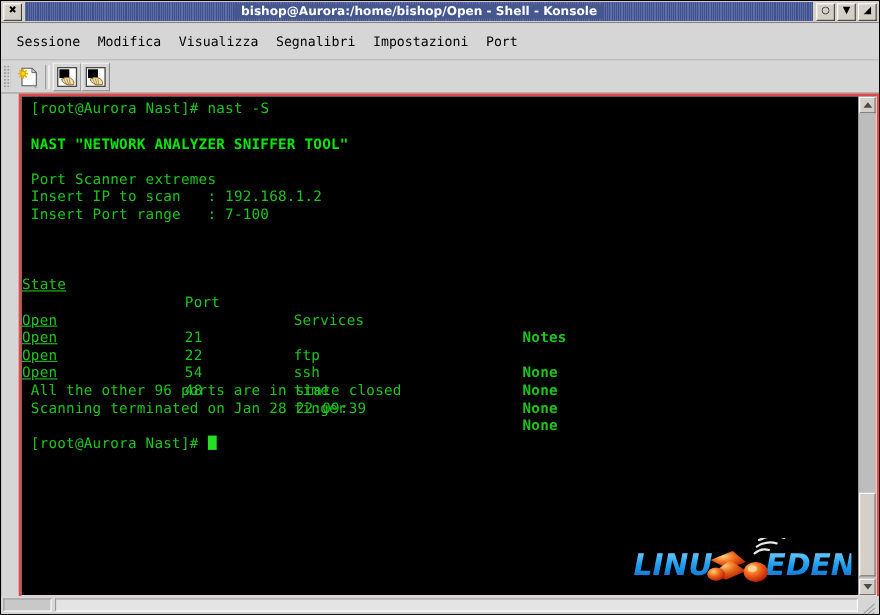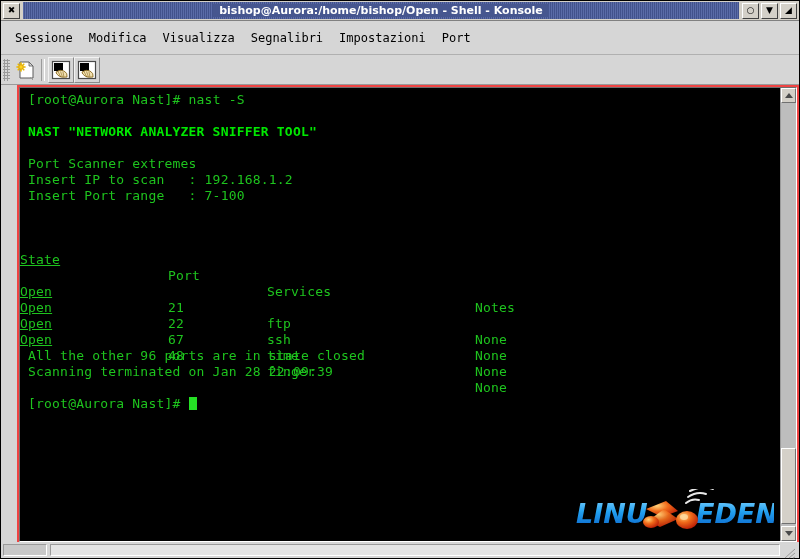--- a/index.html
+++ b/index.html
@@ -197,21 +197,21 @@
     height: 13px;
     background: #25e025;
     vertical-align: -2px;
   }
 
   
   .row-cols { position: relative; }
   .col-state    { position: absolute; left: 0; text-decoration: underline; }
   .col-port     { position: absolute; left: 148px; }
   .col-services { position: absolute; left: 247px; }
-  .col-notes    { position: absolute; left: 455px; }
+  .col-notes    { position: absolute; left: 455px; font-weight: bold; }
 
   
   .watermark {
     position: absolute;
     right: 6px;
     bottom: 6px;
     width: 200px;
     height: 46px;
     pointer-events: none;
   }
@@ -420,21 +420,21 @@
             <span class="col-notes">None</span>
           </div>
           <div class="tline row-cols">
             <span class="col-state">Open</span>
             <span class="col-port">22</span>
             <span class="col-services">ssh</span>
             <span class="col-notes">None</span>
           </div>
           <div class="tline row-cols">
             <span class="col-state">Open</span>
-            <span class="col-port">67</span>
+            <span class="col-port">54</span>
             <span class="col-services">time</span>
             <span class="col-notes">None</span>
           </div>
           <div class="tline row-cols">
             <span class="col-state">Open</span>
             <span class="col-port">48</span>
             <span class="col-services">finger</span>
             <span class="col-notes">None</span>
           </div>
 

